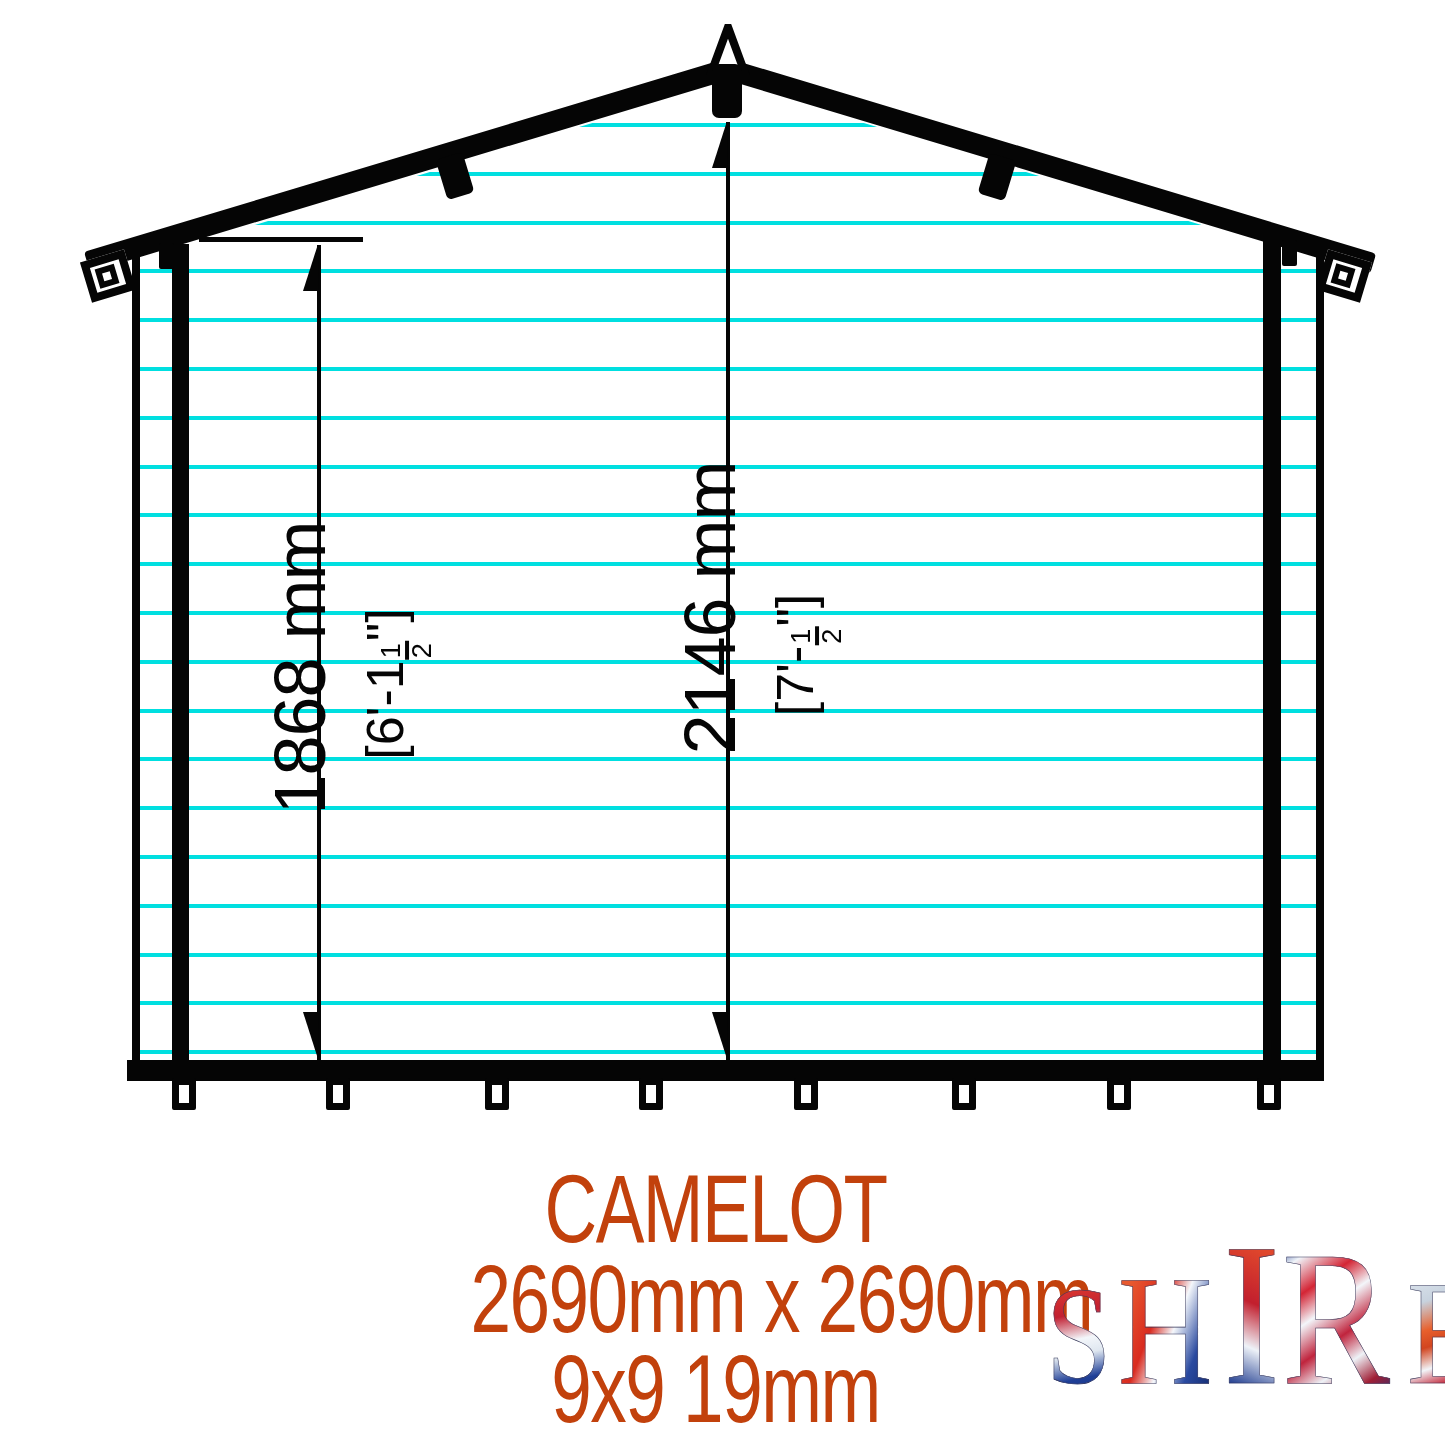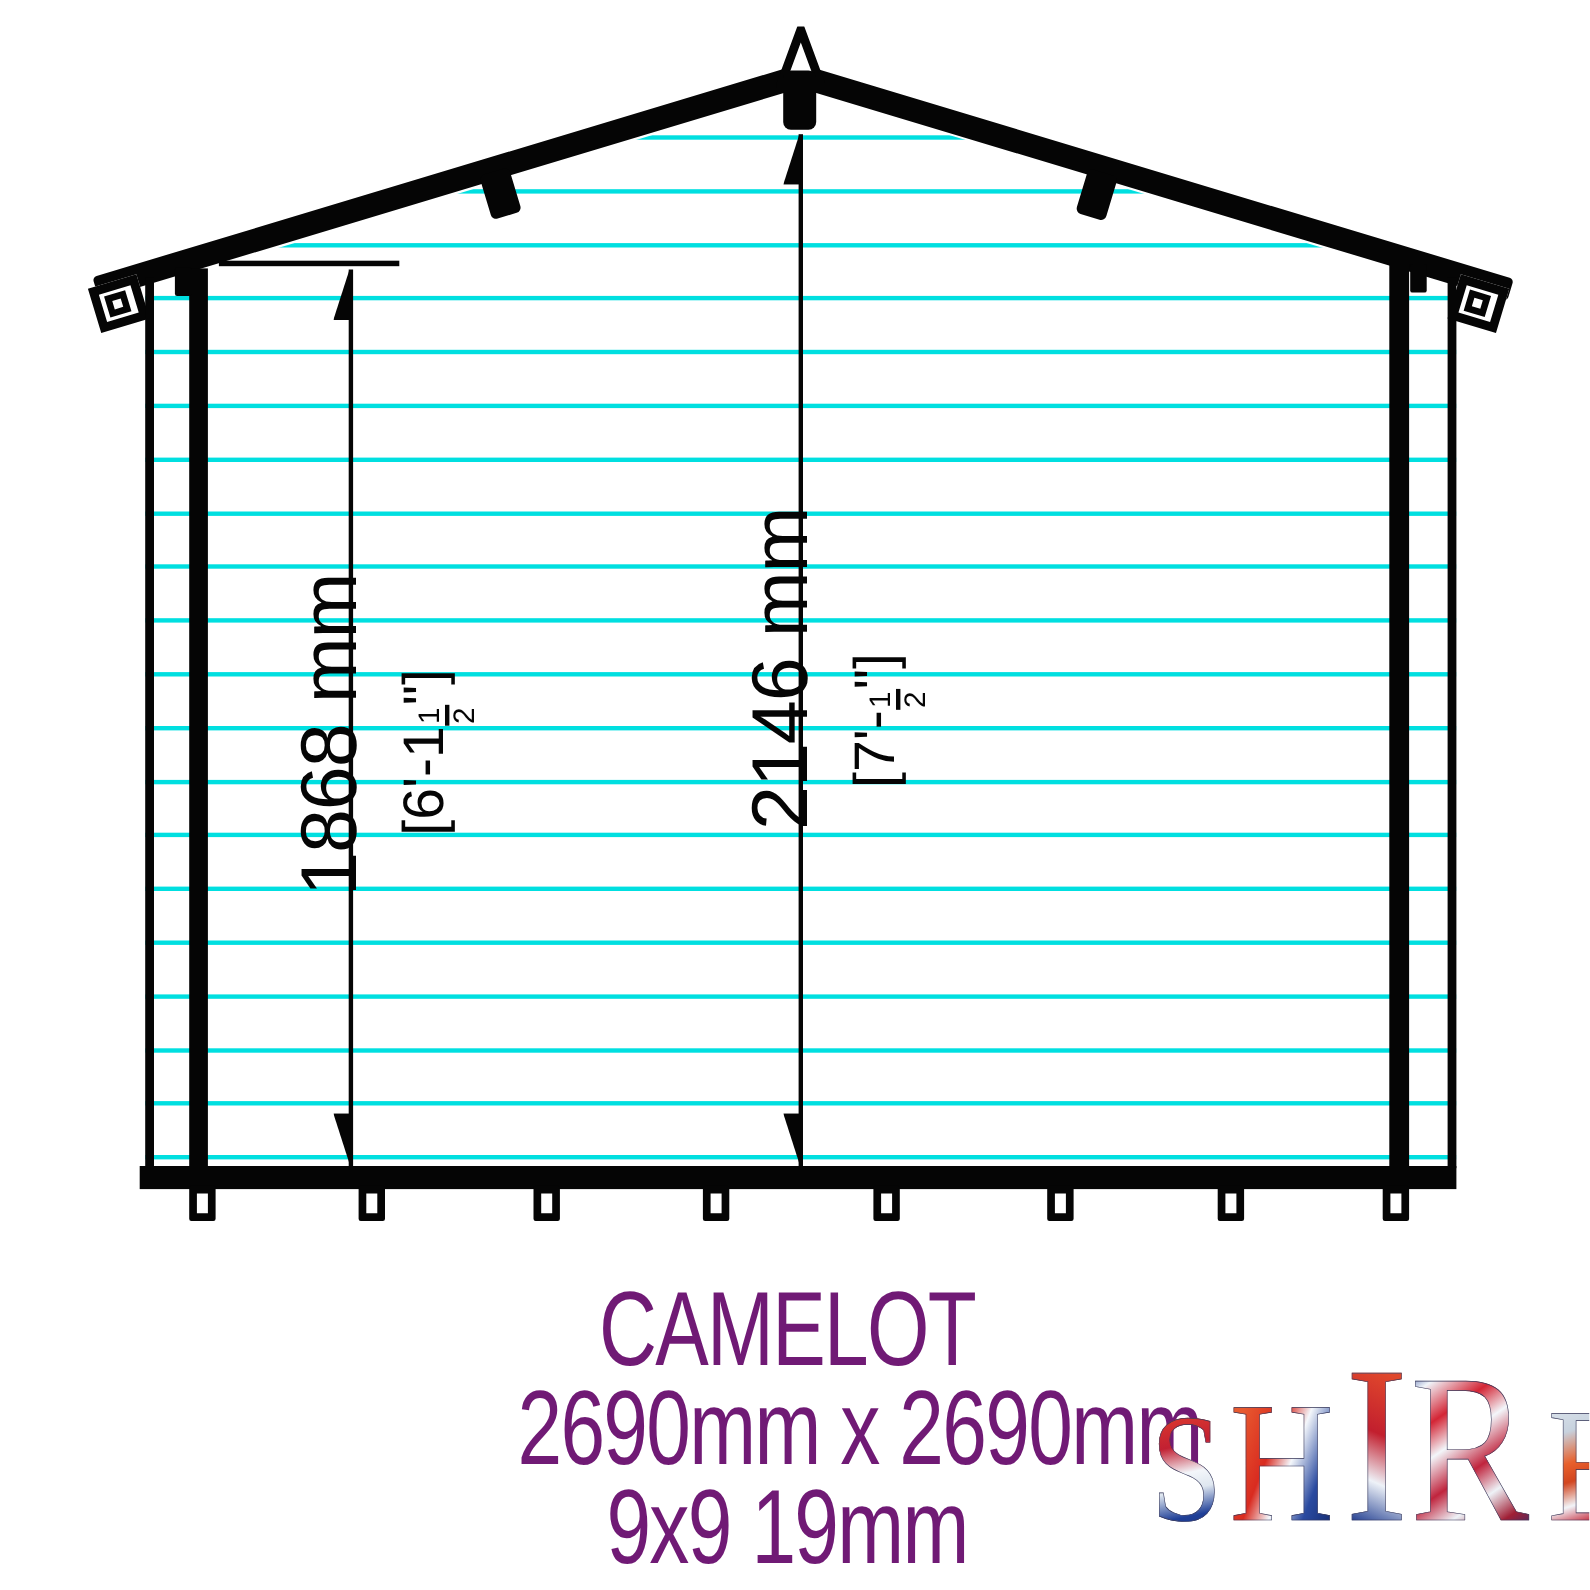--- a/index.html
+++ b/index.html
@@ -64,21 +64,21 @@
   #lab-eaves-imp{left:396px;top:684px;}
   #lab-ridge-metric{left:710px;top:608px;}
   #lab-ridge-imp{left:806px;top:655px;}
   .frac{display:inline-flex;flex-direction:column;align-items:center;font-size:0.52em;
         line-height:1.02;vertical-align:0.12em;}
   .frac .num{border-bottom:4px solid #050505;padding:0 2px;}
   .frac .den{padding:0 2px;}
 
   
   #caption{position:absolute;left:393px;top:1164px;width:645px;text-align:center;
-           font-size:96px;line-height:90px;color:#701a75;letter-spacing:-2px;}
+           font-size:96px;line-height:90px;color:#c2410c;letter-spacing:-2px;}
   #caption div{transform:scaleX(0.76);transform-origin:50% 50%;white-space:nowrap;}
 
   
   #logo{position:absolute;left:1046px;top:1212px;width:395px;font-family:"Liberation Serif",serif;}
   #logo-word{white-space:nowrap;line-height:1;}
   .sl{display:inline-block;transform:scaleX(0.84);transform-origin:0 100%;
       -webkit-background-clip:text;background-clip:text;color:transparent;
       -webkit-text-stroke:0.6px #39395a;}
   .sl0{font-size:140px;background-image:linear-gradient(170deg,#e3402e 10%,#c22032 35%,#f3f6fa 52%,#dfe7f0 62%,#1f3f97 78%,#16307c 95%);}
   .sl1{font-size:156px;margin-left:-6px;background-image:linear-gradient(115deg,#e85a2f 15%,#d92b20 40%,#f4f7fb 55%,#2a4aa0 75%,#142a6e 95%);}

